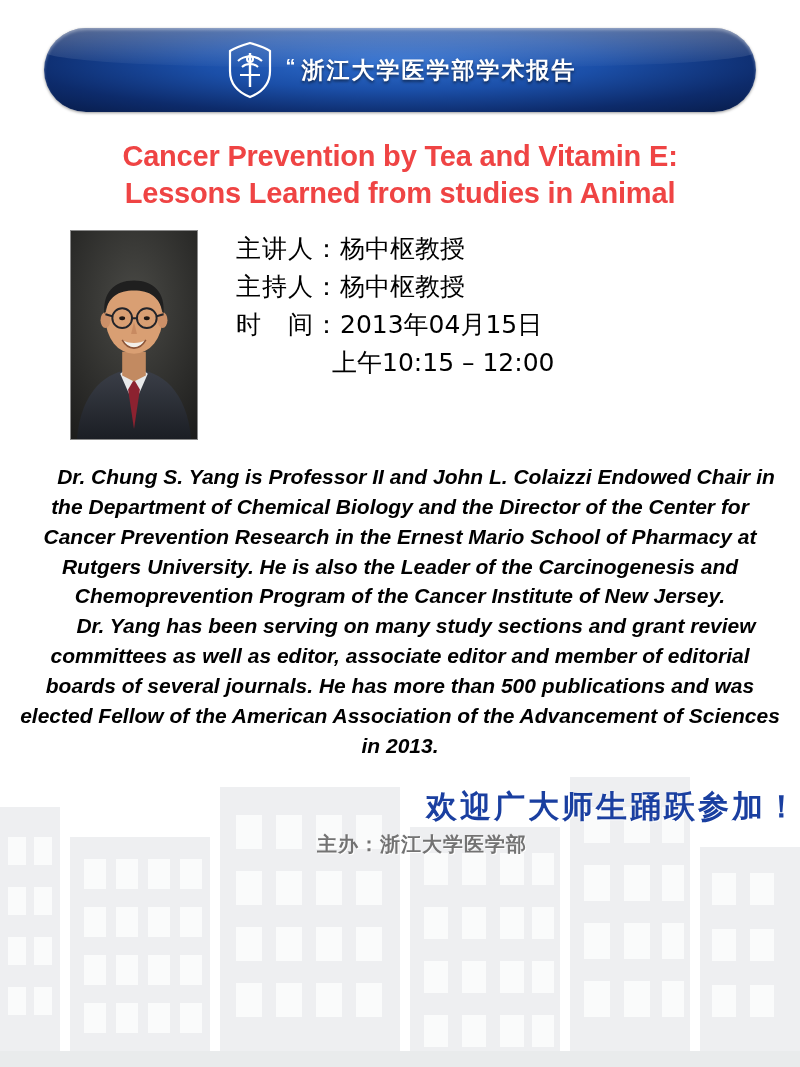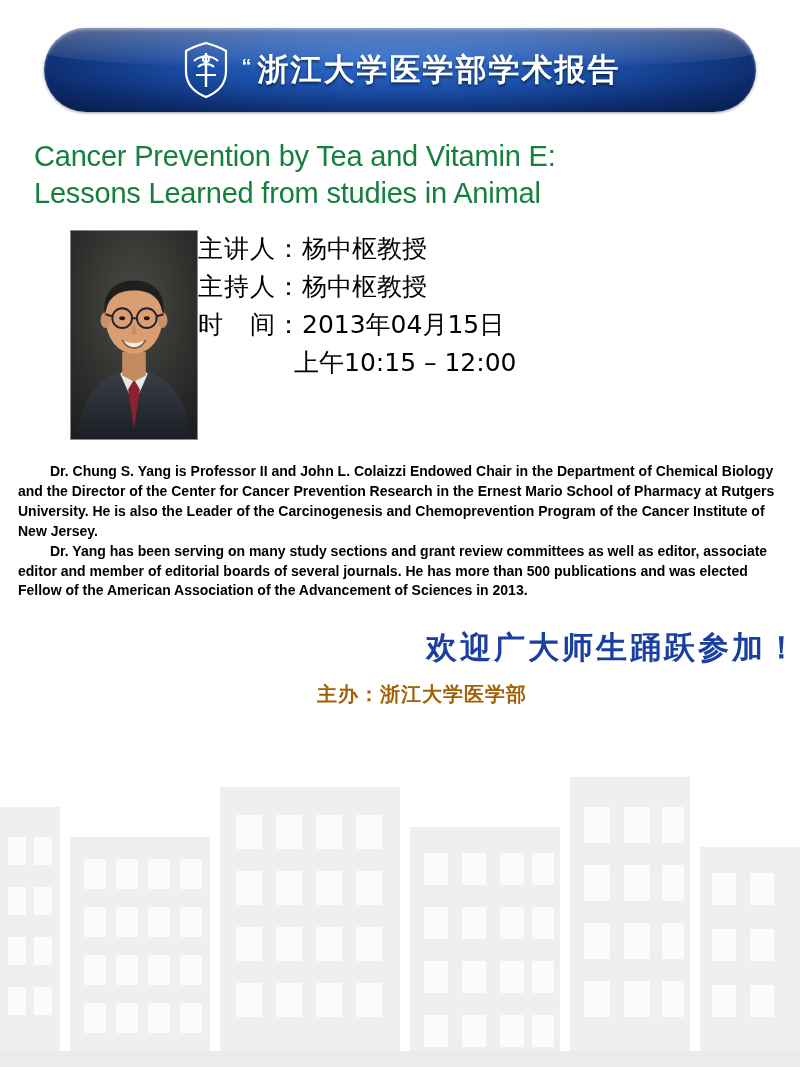--- a/index.html
+++ b/index.html
@@ -56,45 +56,45 @@
     gap: 10px;
     z-index: 1;
   }
   .zju-logo {
     width: 52px; height: 58px;
     flex: 0 0 auto;
     display: block;
   }
   .banner-title {
     color: #ffffff;
-    font-size: 31px;
+    font-size: 23px;
     font-weight: bold;
     letter-spacing: 2px;
     text-shadow: 0 2px 3px rgba(0,0,0,0.55);
     white-space: nowrap;
     font-family: Liberation Serif, serif;
   }
   .banner-quote {
     color: #ffffff;
     font-size: 20px;
     font-weight: bold;
     align-self: flex-start;
     margin-top: 14px;
     margin-right: -4px;
   }
 
   
   .en-title {
     position: relative;
     z-index: 2;
     margin: 26px 34px 0 34px;
-    text-align: left;
-    color: #15803d;
+    text-align: center;
+    color: #ef4444;
     font-size: 29px;
-    font-weight: normal;
+    font-weight: bold;
     line-height: 1.28;
     letter-spacing: -0.2px;
   }
 
   
   .info-row {
     position: relative;
     z-index: 2;
     margin: 18px 0 0 0;
     display: flex;
@@ -105,20 +105,21 @@
     width: 128px; height: 210px;
     flex: 0 0 auto;
     border: 1px solid #8a8a8a;
     background: #2b2b2b;
     overflow: hidden;
     position: relative;
   }
   .portrait svg { display: block; width: 100%; height: 100%; }
 
   .meta {
+    margin-left: 38px;
     flex: 1 1 auto;
     font-family: "DejaVu Sans", "Liberation Sans", sans-serif;
     color: #000;
   }
   .meta-line {
     display: flex;
     align-items: baseline;
     font-size: 25px;
     line-height: 1.52;
     white-space: nowrap;
@@ -129,48 +130,49 @@
   .meta-label.spaced { letter-spacing: 1px; }
   .meta-value { }
   .meta-line.indent { padding-left: 96px; }
 
   
   .bio {
     position: relative;
     z-index: 2;
     margin: 22px 18px 0 18px;
     color: #000;
-    font-size: 14px;
+    font-size: 21px;
     font-weight: bold;
     line-height: 1.42;
-    text-align: left;
+    text-align: center;
+    font-style: italic;
   }
   .bio p { margin: 0 0 0 0; text-indent: 32px; }
 
   
   .welcome {
     position: relative;
     z-index: 2;
     margin-top: 26px;
     text-align: right;
     font-size: 31px;
     font-weight: bold;
     letter-spacing: 3px;
     color: #1a3fa0;
     font-family: "DejaVu Sans", "Liberation Sans", sans-serif;
     text-shadow: 1px 1px 0 rgba(255,255,255,0.9);
   }
   .organizer {
     position: relative;
     z-index: 2;
-    margin-top: 12px;
+    margin-top: 3px;
     text-align: center;
     font-size: 20px;
     font-weight: bold;
-    color: #a16207;
+    color: #737373;
     letter-spacing: 1px;
     font-family: "DejaVu Sans", "Liberation Sans", sans-serif;
     text-shadow: 1px 1px 0 rgba(255,255,255,0.9);
     padding-left: 44px;
   }
 </style>
 </head>
 <body>
 
 <div id="poster">

